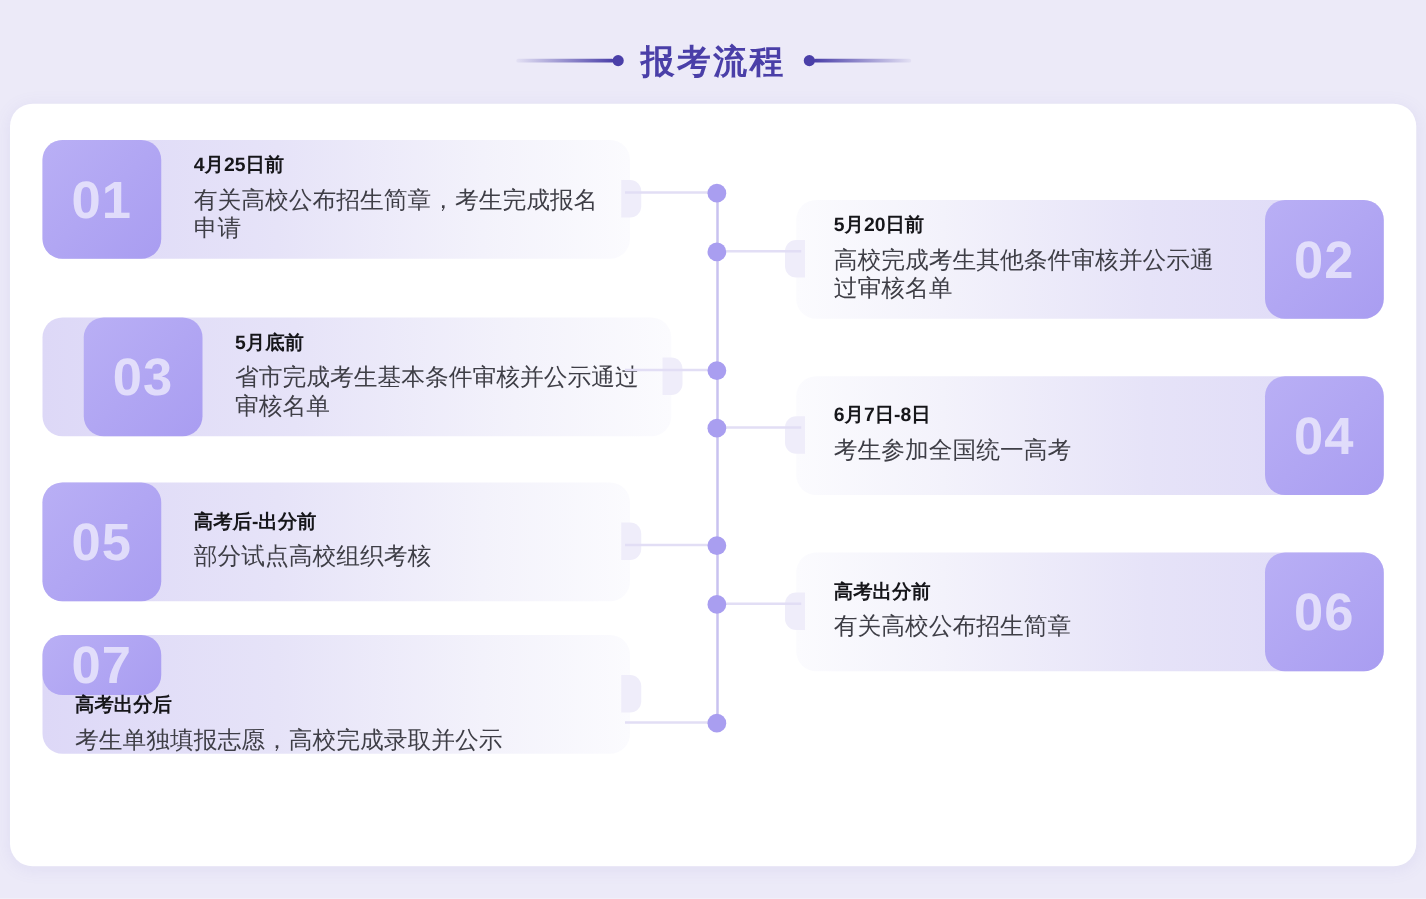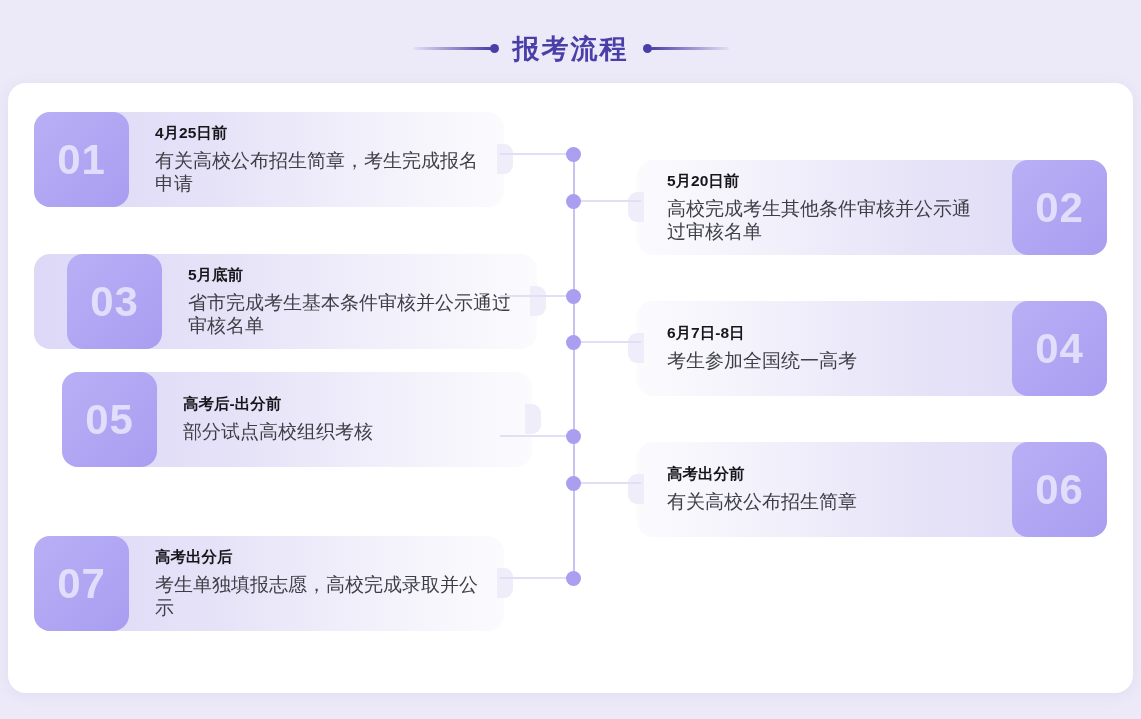--- a/index.html
+++ b/index.html
@@ -226,41 +226,41 @@
     <div class="step right" style="top: 301px;">
       <div class="tab"></div>
       <div class="badge">04</div>
       <div class="step-text">
         <div class="step-title">6月7日-8日</div>
         <div class="step-desc">考生参加全国统一高考</div>
       </div>
     </div>
     <div class="connector" style="top: 435px; left: 500px; width: 74px;"></div>
     <div class="node" style="top: 429px;"></div>
-    <div class="step left" style="top: 372px; margin-left: 28px;">
+    <div class="step left" style="top: 386px;">
       <div class="tab"></div>
       <div class="badge">05</div>
       <div class="step-text">
         <div class="step-title">高考后-出分前</div>
         <div class="step-desc">部分试点高校组织考核</div>
       </div>
     </div>
     <div class="connector" style="top: 482px; left: 574px; width: 67px;"></div>
     <div class="node" style="top: 476px;"></div>
     <div class="step right" style="top: 442px;">
       <div class="tab"></div>
       <div class="badge">06</div>
       <div class="step-text">
         <div class="step-title">高考出分前</div>
         <div class="step-desc">有关高校公布招生简章</div>
       </div>
     </div>
     <div class="connector" style="top: 577px; left: 500px; width: 74px;"></div>
     <div class="node" style="top: 571px;"></div>
-    <div class="step left" style="top: 536px;">
+    <div class="step left" style="top: 508px; flex-direction: column;">
       <div class="tab"></div>
       <div class="badge">07</div>
       <div class="step-text">
         <div class="step-title">高考出分后</div>
         <div class="step-desc">考生单独填报志愿，高校完成录取并公示</div>
       </div>
     </div>
   </div>
 
 </body></html>

